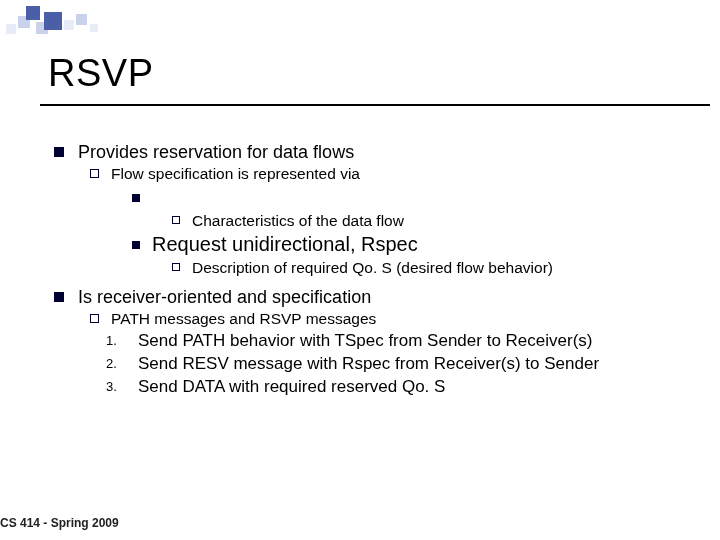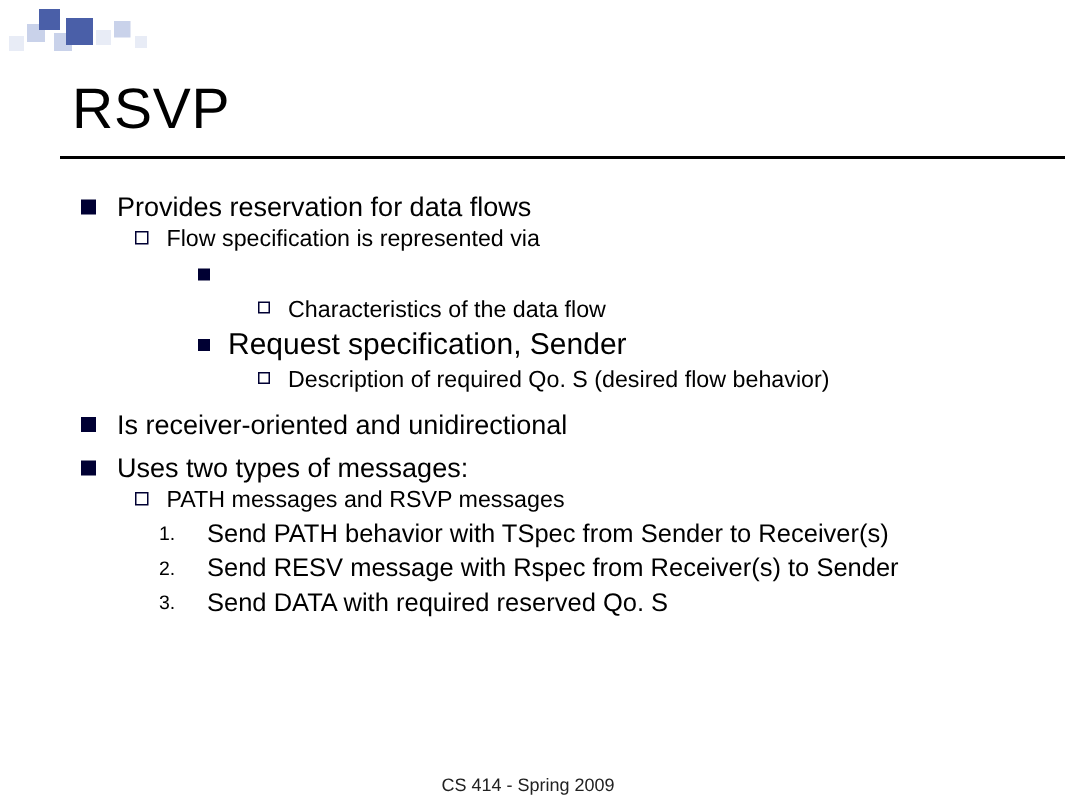--- a/index.html
+++ b/index.html
@@ -52,21 +52,21 @@
   }
 
   .body {
     position: absolute;
     top: 120px;
     left: 54px;
     right: 20px;
     font-size: 18px;
   }
 
-  .lvl1 { margin: 8px 0 2px 0; }
+  .lvl1 { margin: 22px 0 2px 0; }
   .lvl2 { margin: 2px 0 2px 36px; font-size: 15.5px; text-decoration: underline; }
   .lvl3 { margin: 3px 0 3px 78px; font-size: 20px; }
   .lvl4 { margin: 2px 0 2px 118px; font-size: 15.5px; }
   .num  { margin: 3px 0 3px 52px; font-size: 17px; }
 
   .b-sq {
     display: inline-block;
     width: 10px;
     height: 10px;
     background: #000033;
@@ -91,23 +91,23 @@
     font-size: 13px;
     vertical-align: 1px;
     margin-right: 10px;
   }
 
   .footer {
     position: absolute;
     bottom: 10px;
     left: 0;
     right: 16px;
-    text-align: center;
     font-size: 12px;
     color: #222;
+    font-weight: bold;
   }
   .blk { display: inline-block; }
 </style>
 </head>
 <body>
 
 <div class="slide">
 
   <div class="deco">
     <div class="sq vlite" style="left:0;top:18px;width:10px;height:10px"></div>
@@ -134,31 +134,28 @@
     </div>
 
     <div class="lvl3">
       <span class="b-sq sm"></span>
     </div>
     <div class="lvl4">
       <span class="b-hollow sm"></span><span class="blk">Characteristics of the data flow</span>
     </div>
 
     <div class="lvl3">
-      <span class="b-sq sm"></span><span class="blk">Request specification, Sender</span>
+      <span class="b-sq sm"></span><span class="blk">Request unidirectional, Rspec</span>
     </div>
     <div class="lvl4">
       <span class="b-hollow sm"></span><span class="blk">Description of required Qo. S (desired flow behavior)</span>
     </div>
 
     <div class="lvl1" style="margin-top:10px">
-      <span class="b-sq"></span><span class="blk">Is receiver-oriented and unidirectional</span>
-    </div>
-    <div class="lvl1">
-      <span class="b-sq"></span><span class="blk">Uses two types of messages:</span>
+      <span class="b-sq"></span><span class="blk">Is receiver-oriented and specification</span>
     </div>
     <div class="lvl2">
       <span class="b-hollow"></span><span class="blk">PATH messages and RSVP messages</span>
     </div>
 
 
     <div class="num">
       <span class="numlabel">1.</span><span class="blk">Send PATH behavior with TSpec from Sender to Receiver(s)</span>
     </div>
     <div class="num">

